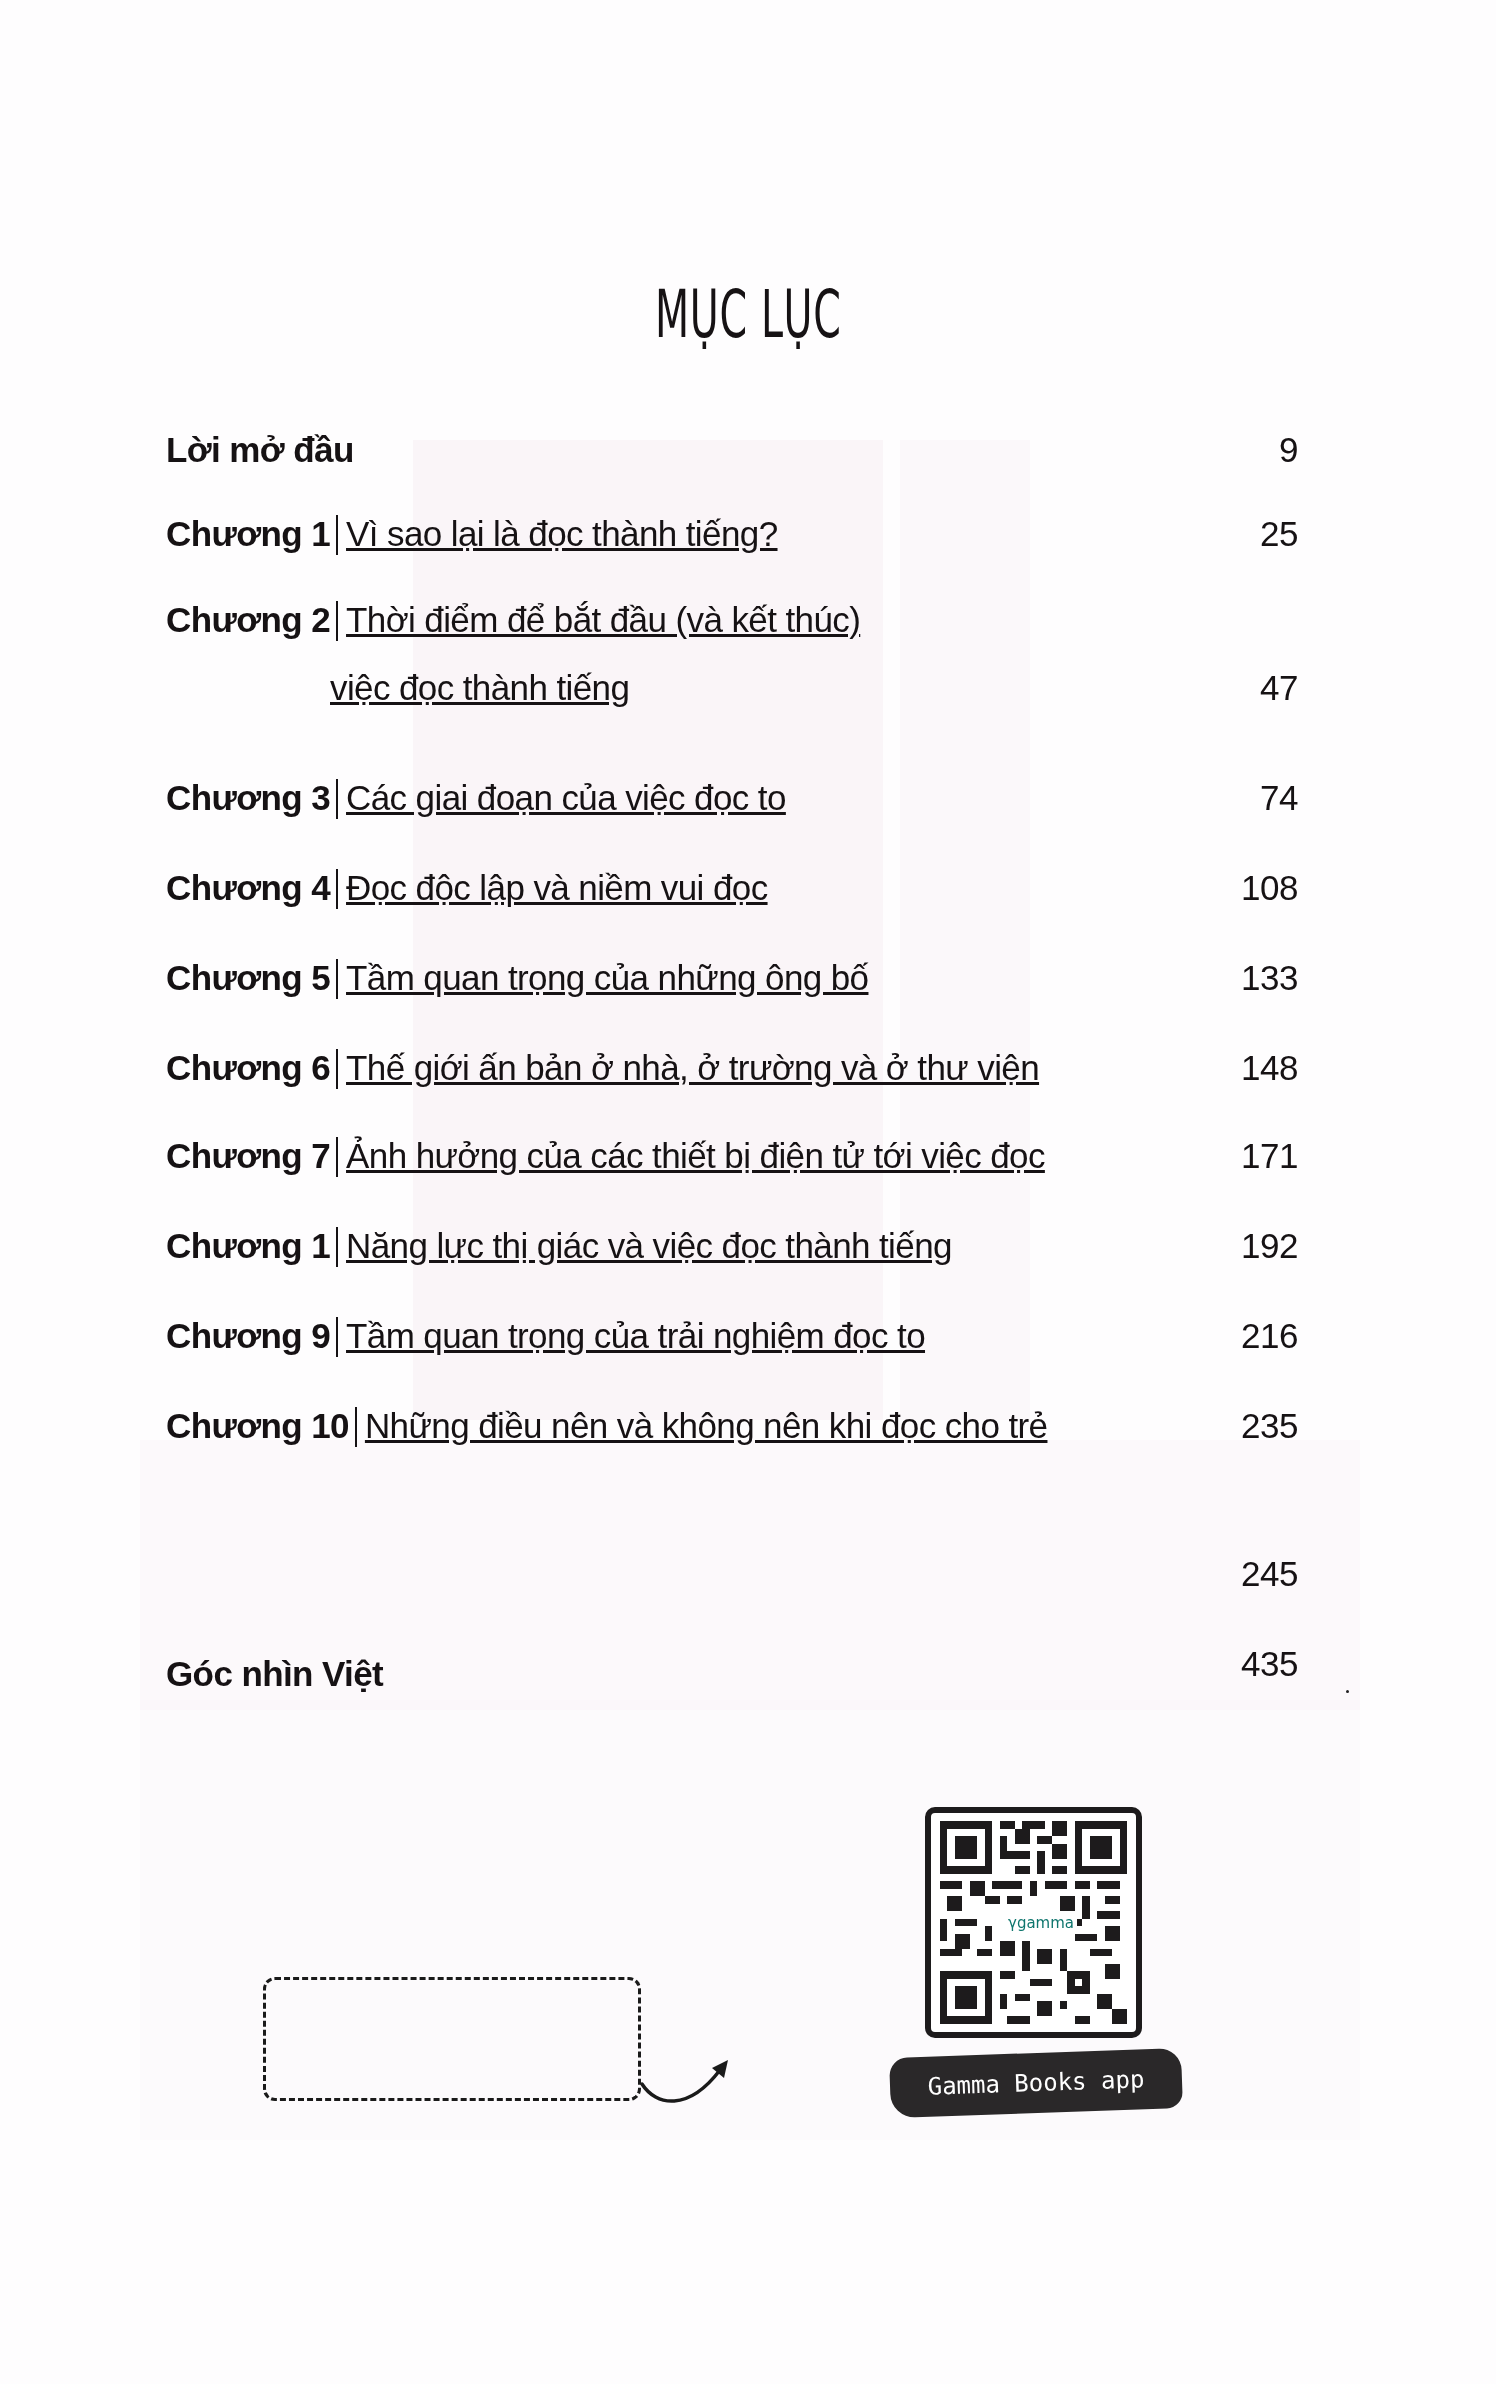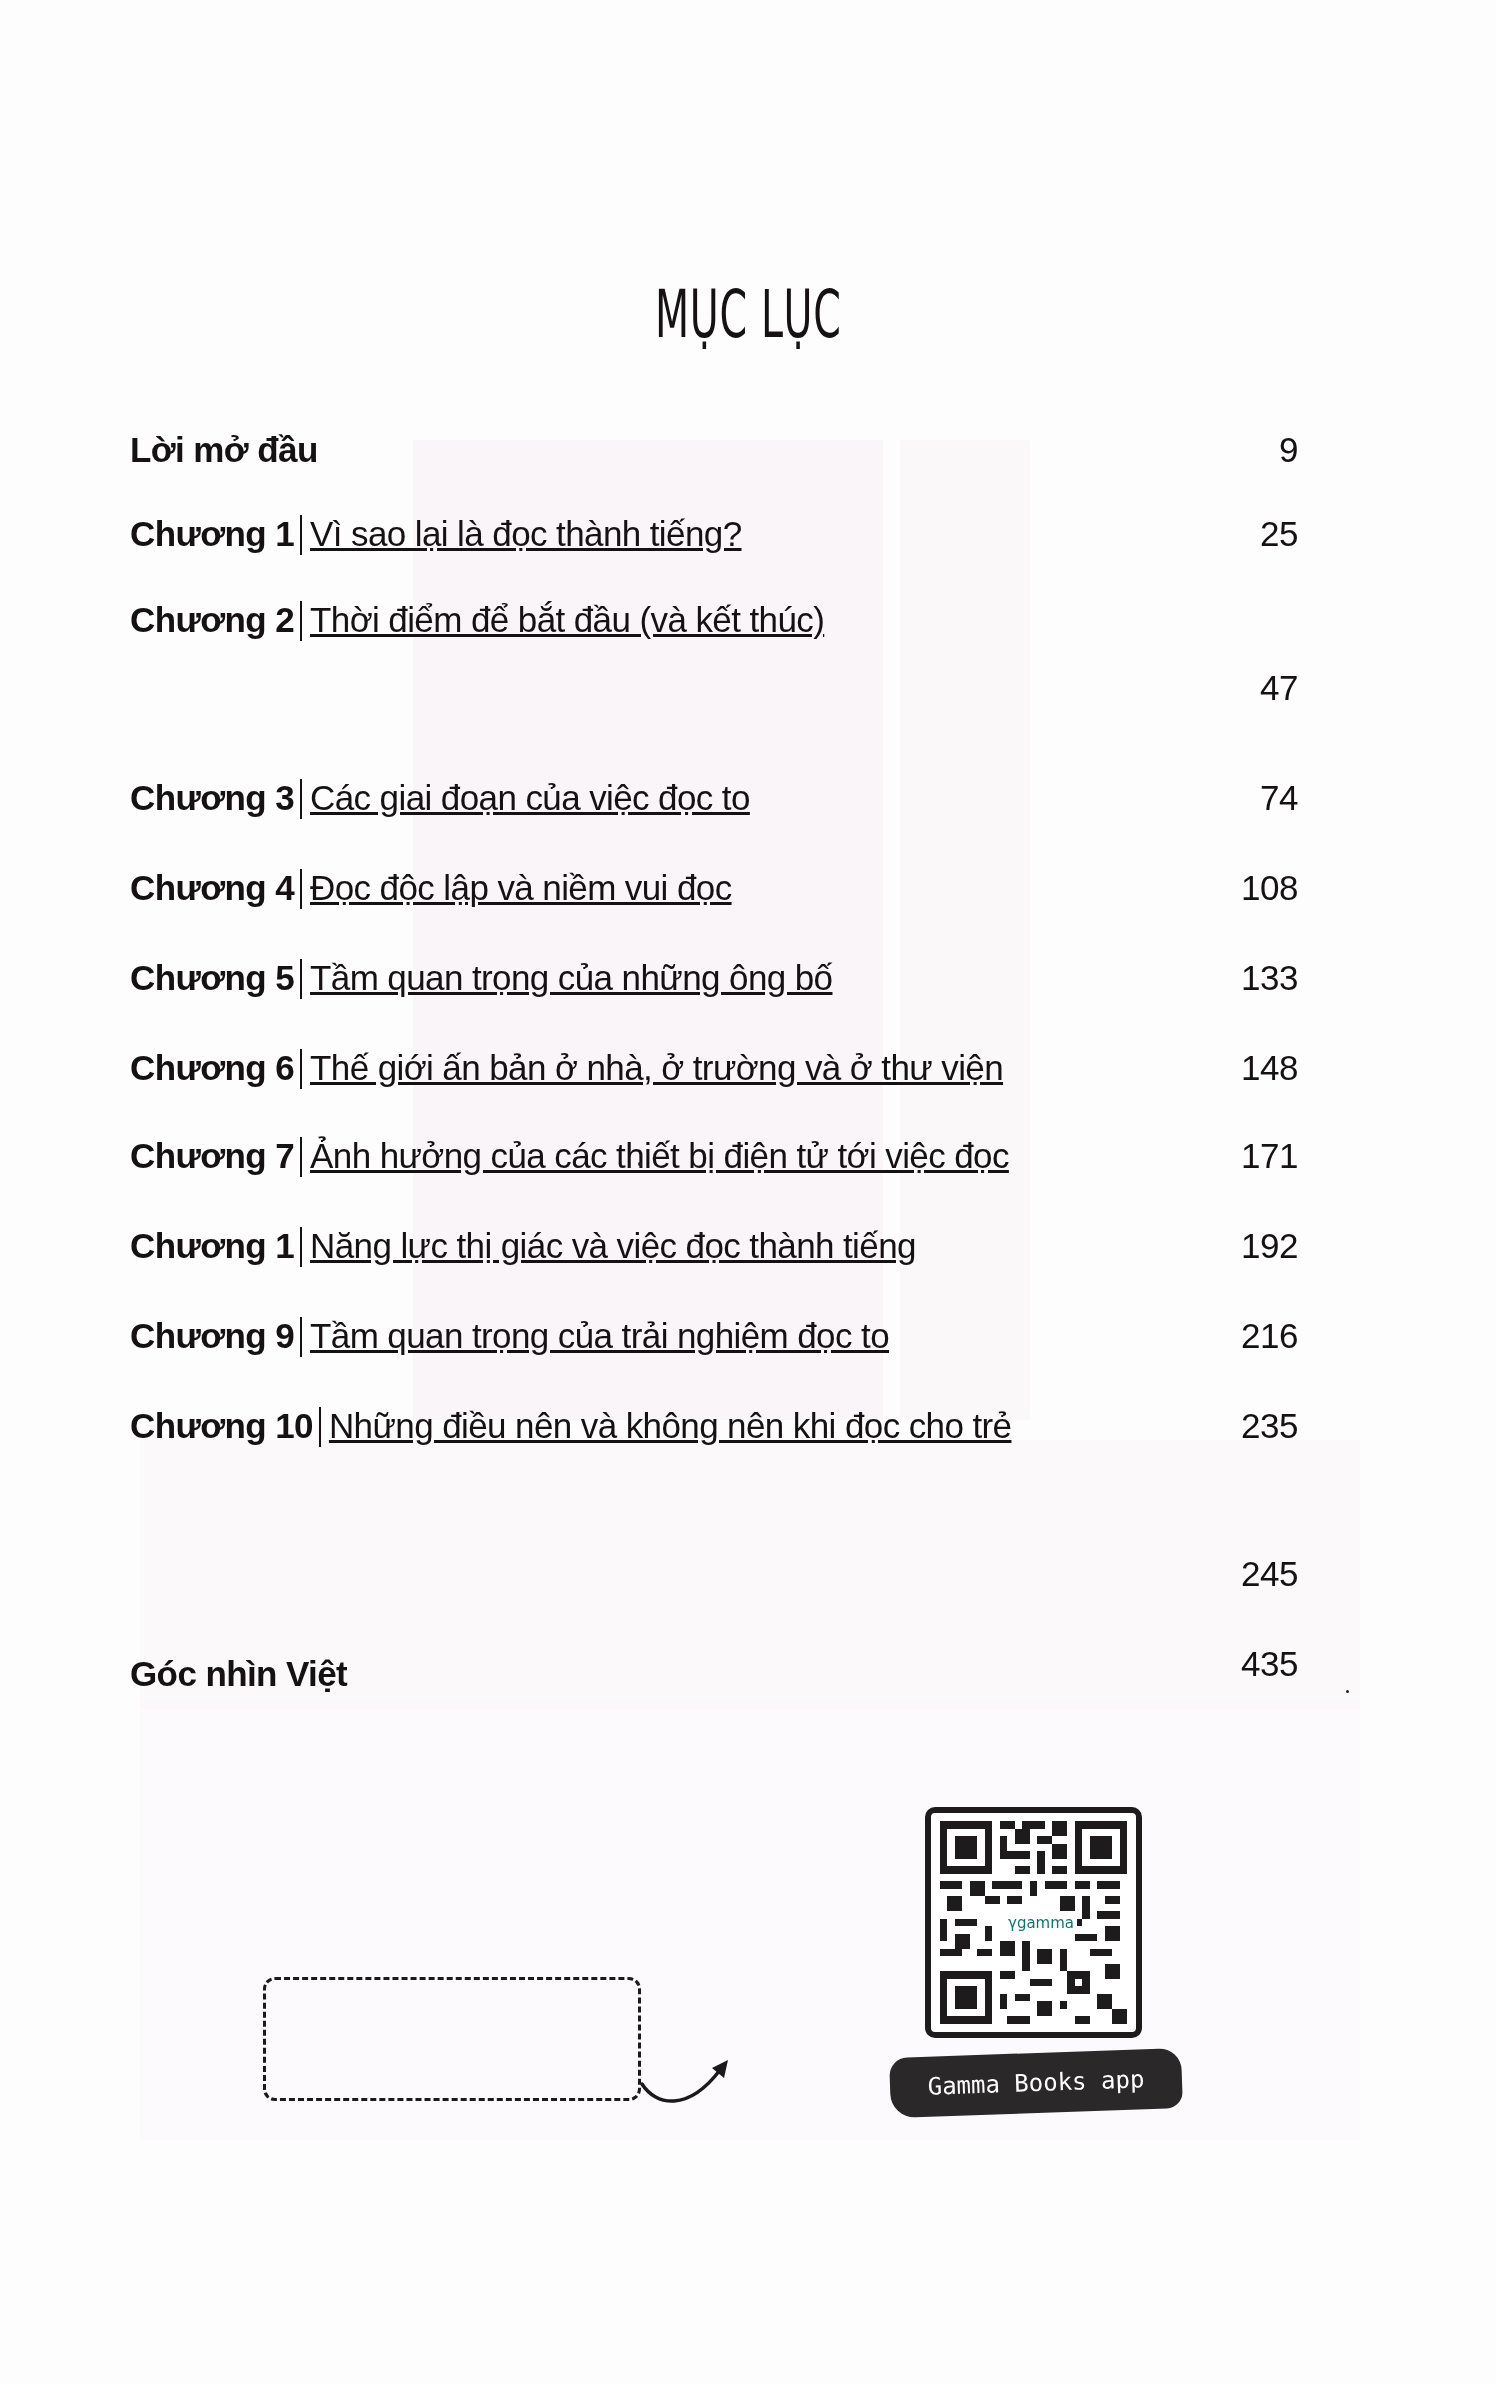--- a/index.html
+++ b/index.html
@@ -23,21 +23,21 @@
       font-family: "DejaVu Sans", sans-serif; font-weight: normal;
       letter-spacing: 1px;
     }
     .title span { display: inline-block; transform: scaleX(0.6); transform-origin: center; margin-left: 0px; }
 
     .row {
       position: absolute; left: 130px; width: 1168px; height: 44px;
       font-size: 35px; line-height: 44px; letter-spacing: -0.6px;
       white-space: nowrap;
     }
-    .row .lbl { font-weight: bold; }
+    .row .lbl { font-weight: bold; margin-left: 36px; }
     .row .sep { display: inline-block; width: 2px; height: 40px; background: #161214;
       vertical-align: -9px; margin: 0 8px 0 6px; }
     .row .txt { font-weight: normal; text-decoration: underline; }
     .row .pg { position: absolute; right: 0; top: 0; font-weight: normal; letter-spacing: -0.5px; }
     .cont { padding-left: 200px; }
 
     .dashbox {
       position: absolute; left: 263px; top: 1977px; width: 378px; height: 124px;
       border: 3px dashed #1a1a1a; border-radius: 12px; box-sizing: border-box;
       text-align: center; font-size: 27px; line-height: 44px; padding-top: 14px;
@@ -78,20 +78,21 @@
 
 <div class="row" style="top:512px">
   <span class="lbl">Chương 1</span><span class="sep"></span><span class="txt">Vì sao lại là đọc thành tiếng?</span>
   <span class="pg">25</span>
 </div>
 
 <div class="row" style="top:598px">
   <span class="lbl">Chương 2</span><span class="sep"></span><span class="txt">Thời điểm để bắt đầu (và kết thúc)</span>
 </div>
 <div class="row" style="top:666px">
+  <span class="txt cont">việc đọc thành tiếng</span>
   <span class="pg">47</span>
 </div>
 
 <div class="row" style="top:776px">
   <span class="lbl">Chương 3</span><span class="sep"></span><span class="txt">Các giai đoạn của việc đọc to</span>
   <span class="pg">74</span>
 </div>
 
 <div class="row" style="top:866px">
   <span class="lbl">Chương 4</span><span class="sep"></span><span class="txt">Đọc độc lập và niềm vui đọc</span>

